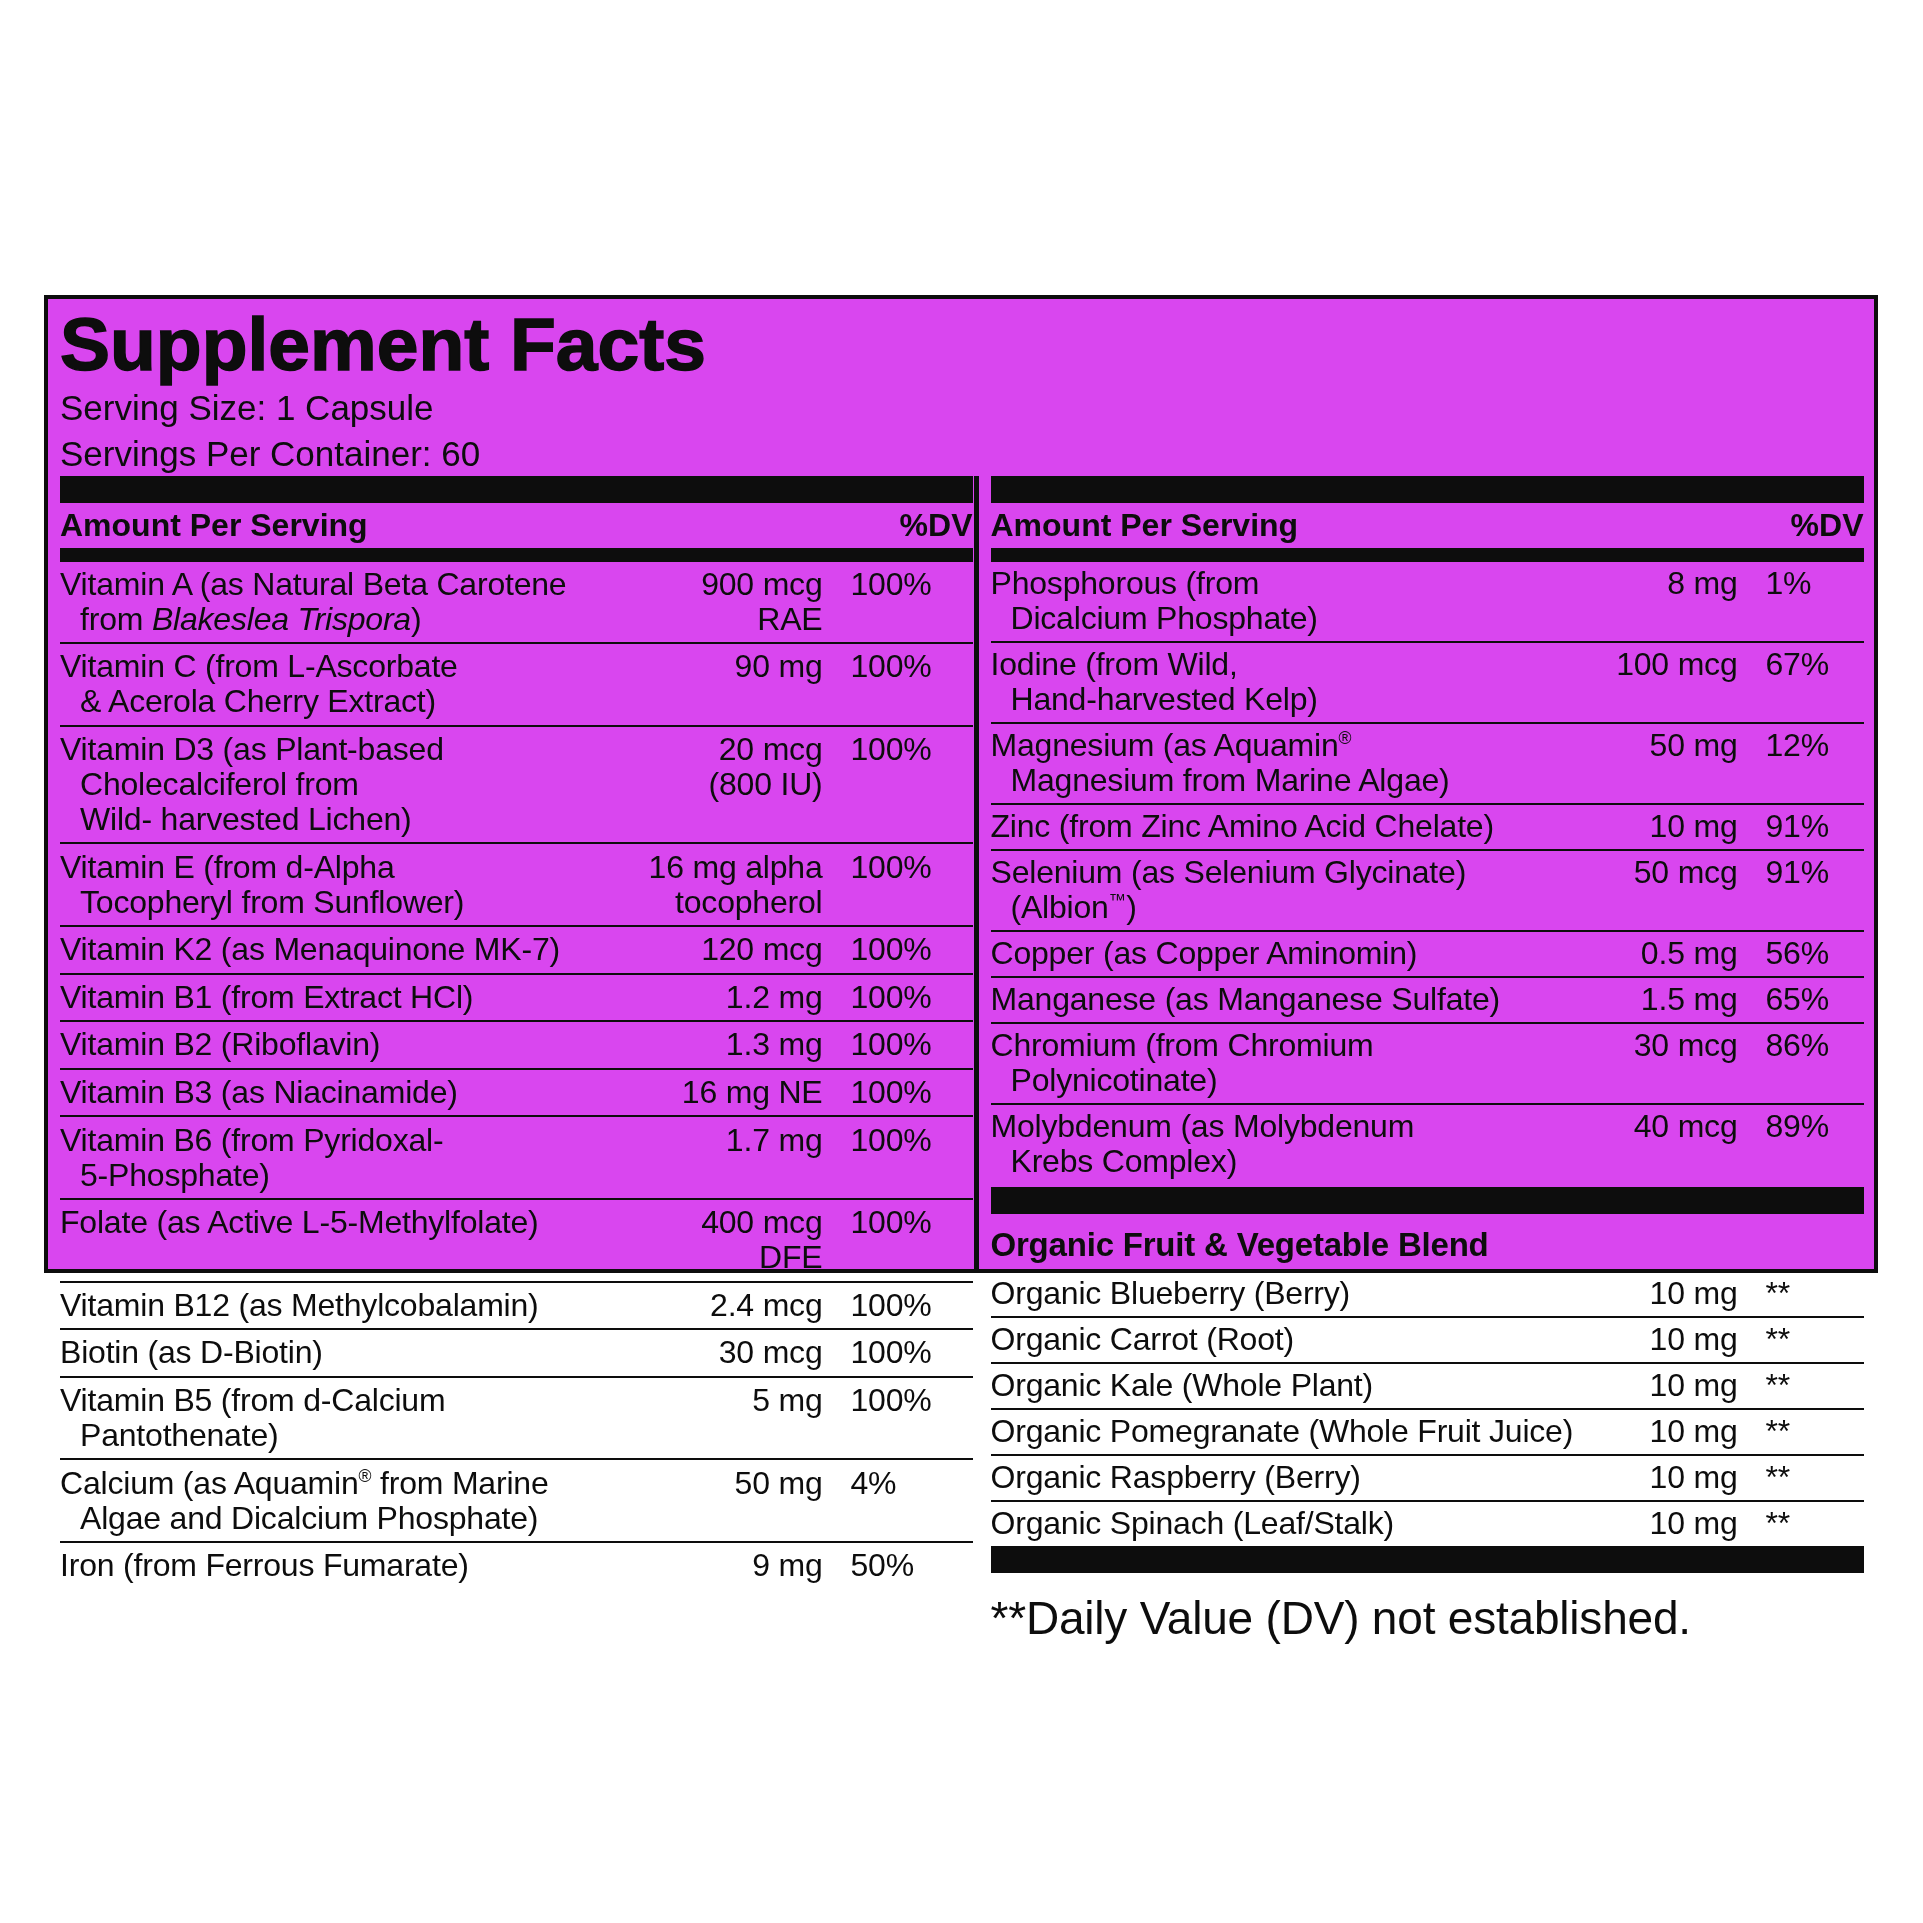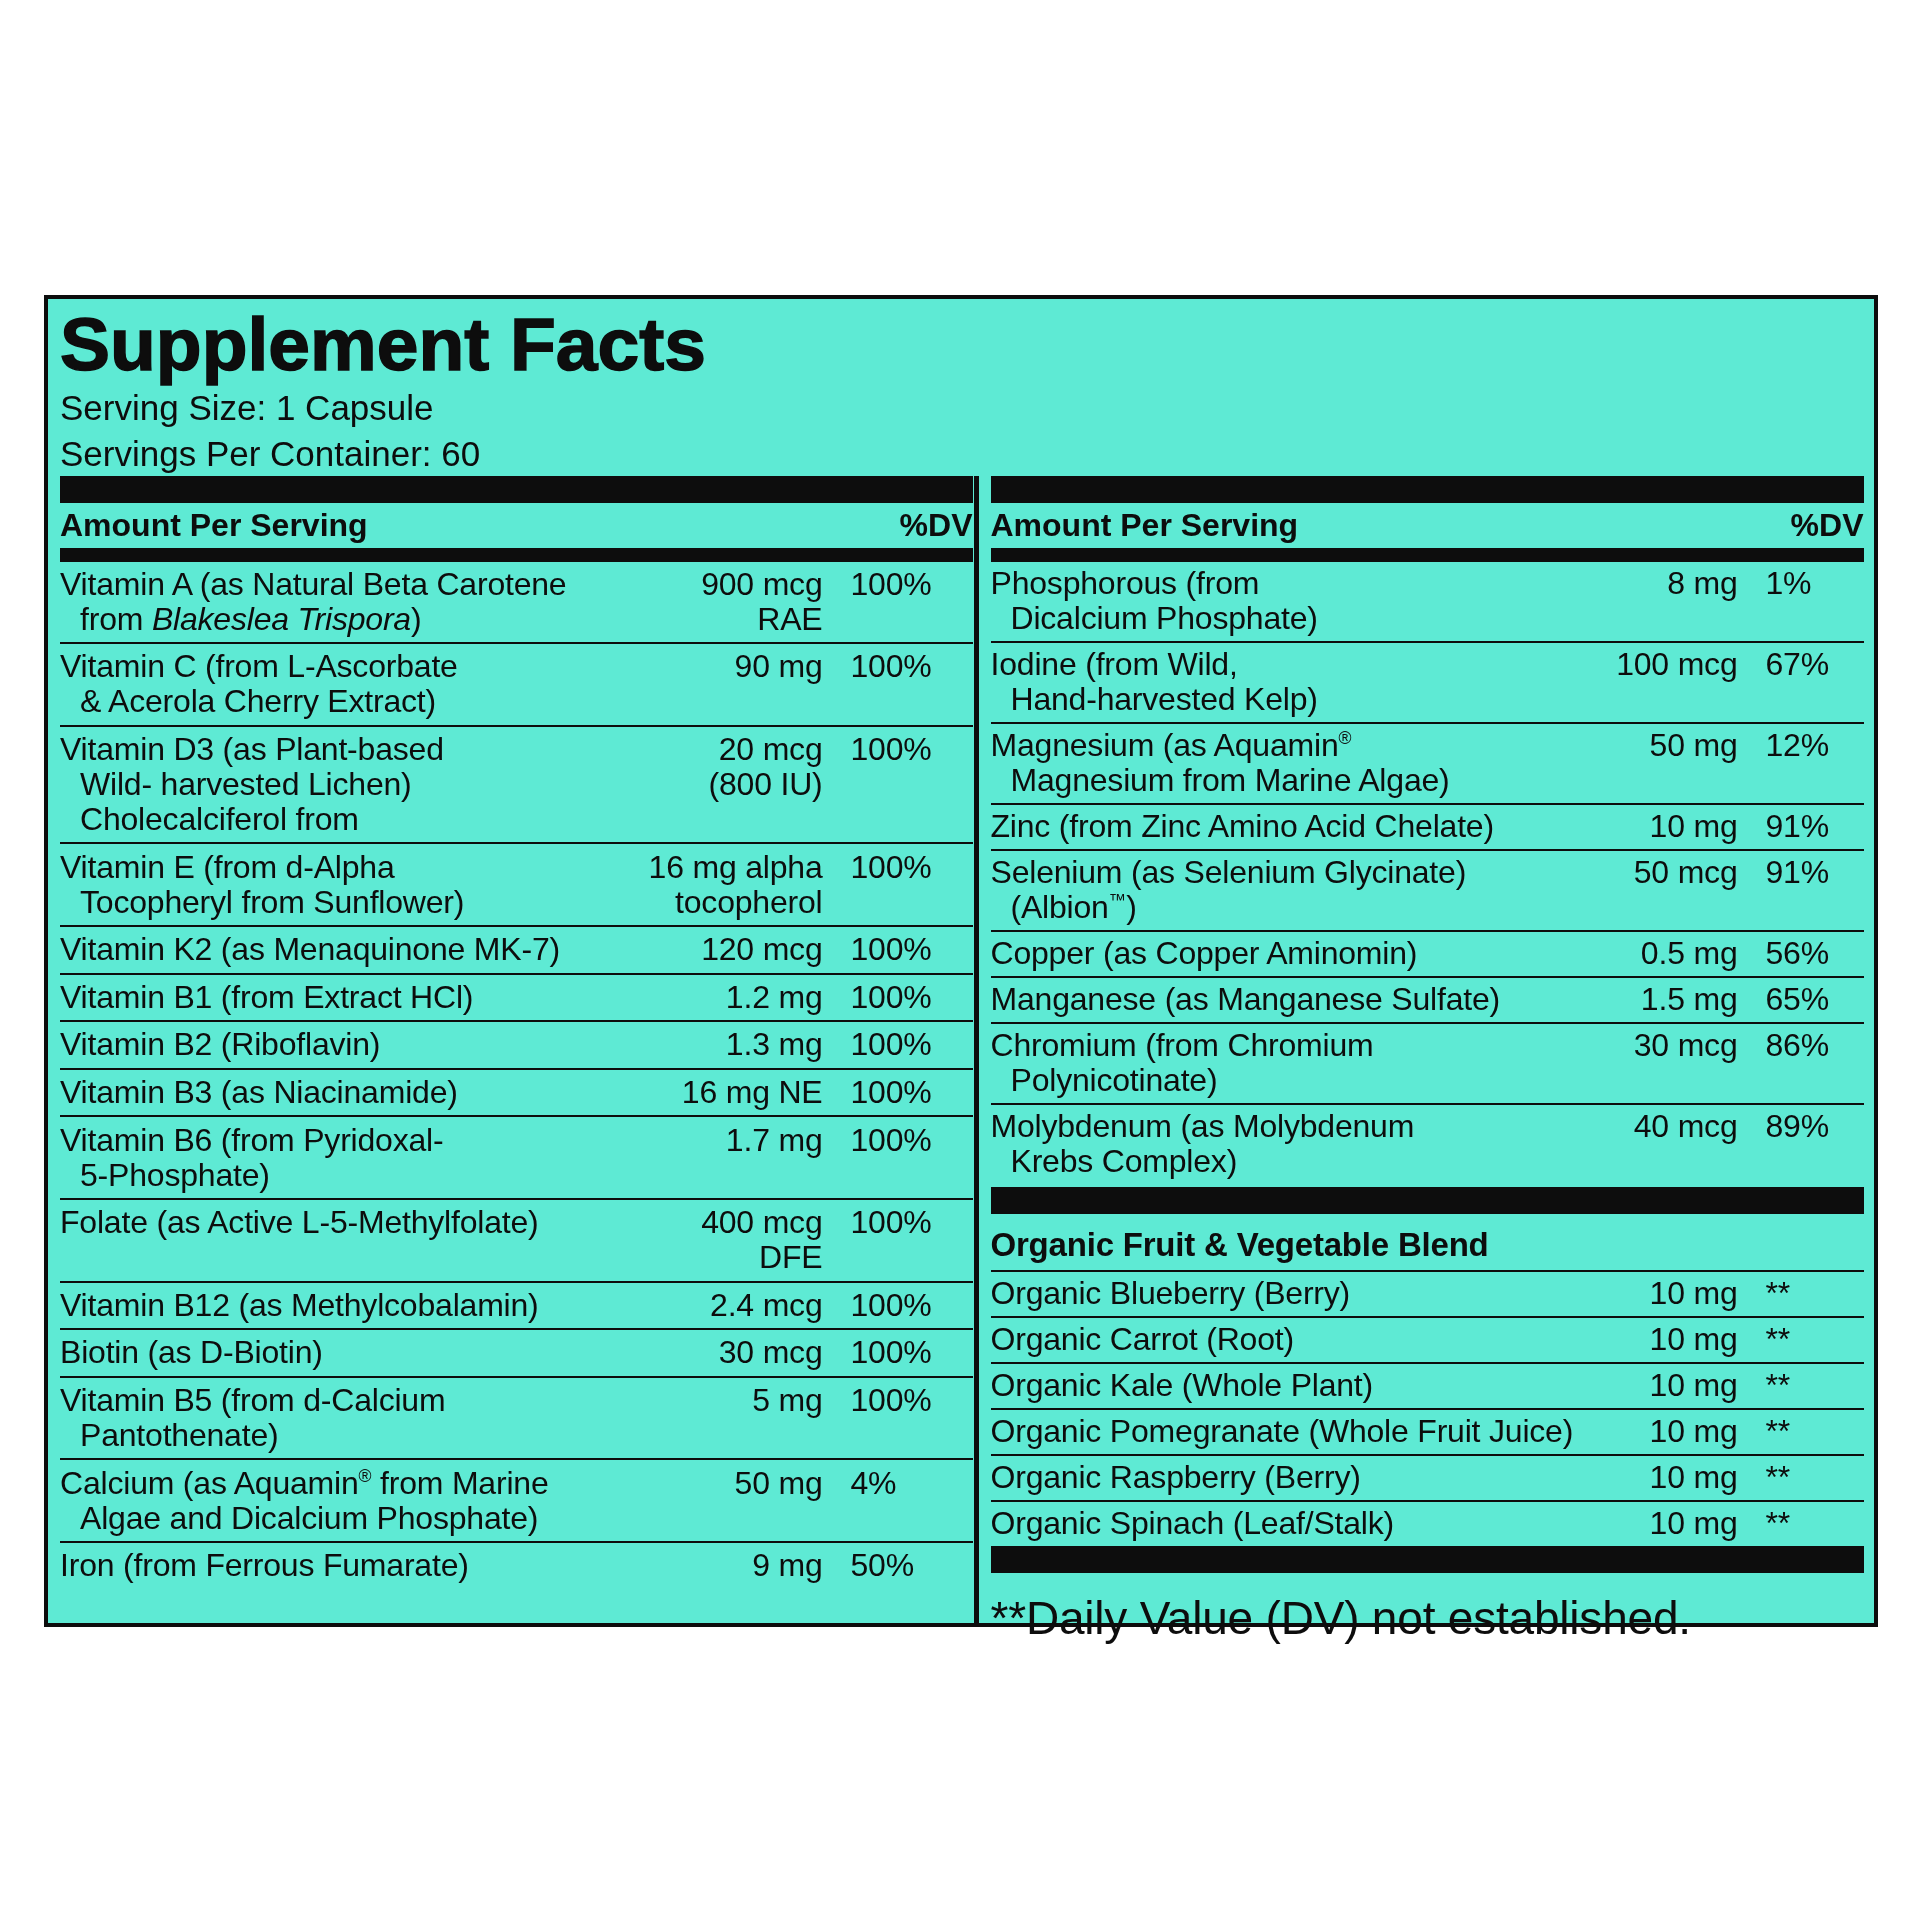--- a/index.html
+++ b/index.html
@@ -1,19 +1,19 @@
 <!DOCTYPE html>
 <html style="font-size:12px"><head>
 <meta charset="utf-8">
 <style>
   html,body{margin:0;padding:0;background:#ffffff;}
   .page{position:relative;width:1924px;height:1924px;background:#ffffff;overflow:hidden;
         font-family:"Liberation Sans","DejaVu Sans",sans-serif;color:#0d0d0d;}
-  .label{position:absolute;left:44px;top:295px;width:1834px;height:1332px;
-         border:4.5px solid #0d0d0d;box-sizing:border-box;display:flex;flex-direction:column;background:#5eead4;}
+  .label{position:absolute;left:44px;top:295px;width:1834px;height:978px;
+         border:4.5px solid #0d0d0d;box-sizing:border-box;display:flex;flex-direction:column;background:#d946ef;}
   .top{padding:6px 10.5px 0 12px;flex:0 0 auto;}
   .title{font-size:75px;font-weight:900;line-height:1.04;margin:0;letter-spacing:0;
          -webkit-text-stroke:1.5px currentColor;}
   .serving-line{font-size:35px;line-height:1.24;margin-top:3px;}
   .cols{flex:1 1 auto;display:flex;align-items:stretch;min-height:0;}
   .col{display:flex;flex-direction:column;box-sizing:border-box;min-width:0;}
   .col.left{width:926px;padding:0 1.5px 6px 12px;}
   .vdiv{width:4.5px;background:#0d0d0d;flex:0 0 auto;}
   .col.right{flex:1;padding:0 10.5px 6px 12px;}
   .bar-thick{height:27px;background:#0d0d0d;flex:0 0 auto;}
@@ -79,22 +79,22 @@
                 <div class="nl cont"><span>&amp; Acerola Cherry Extract)</span></div>
               </div>
               <div class="amt">
                 <div>90 mg</div>
               </div>
               <div class="dv">100%</div>
             </div>
             <div class="row">
               <div class="name">
                 <div class="nl"><span>Vitamin D3 (as Plant-based</span></div>
+                <div class="nl cont"><span>Cholecalciferol from</span></div>
                 <div class="nl cont"><span>Wild- harvested Lichen)</span></div>
-                <div class="nl cont"><span>Cholecalciferol from</span></div>
               </div>
               <div class="amt">
                 <div>20 mcg</div>
                 <div>(800 IU)</div>
               </div>
               <div class="dv">100%</div>
             </div>
             <div class="row">
               <div class="name">
                 <div class="nl"><span>Vitamin E (from d-Alpha</span></div>

